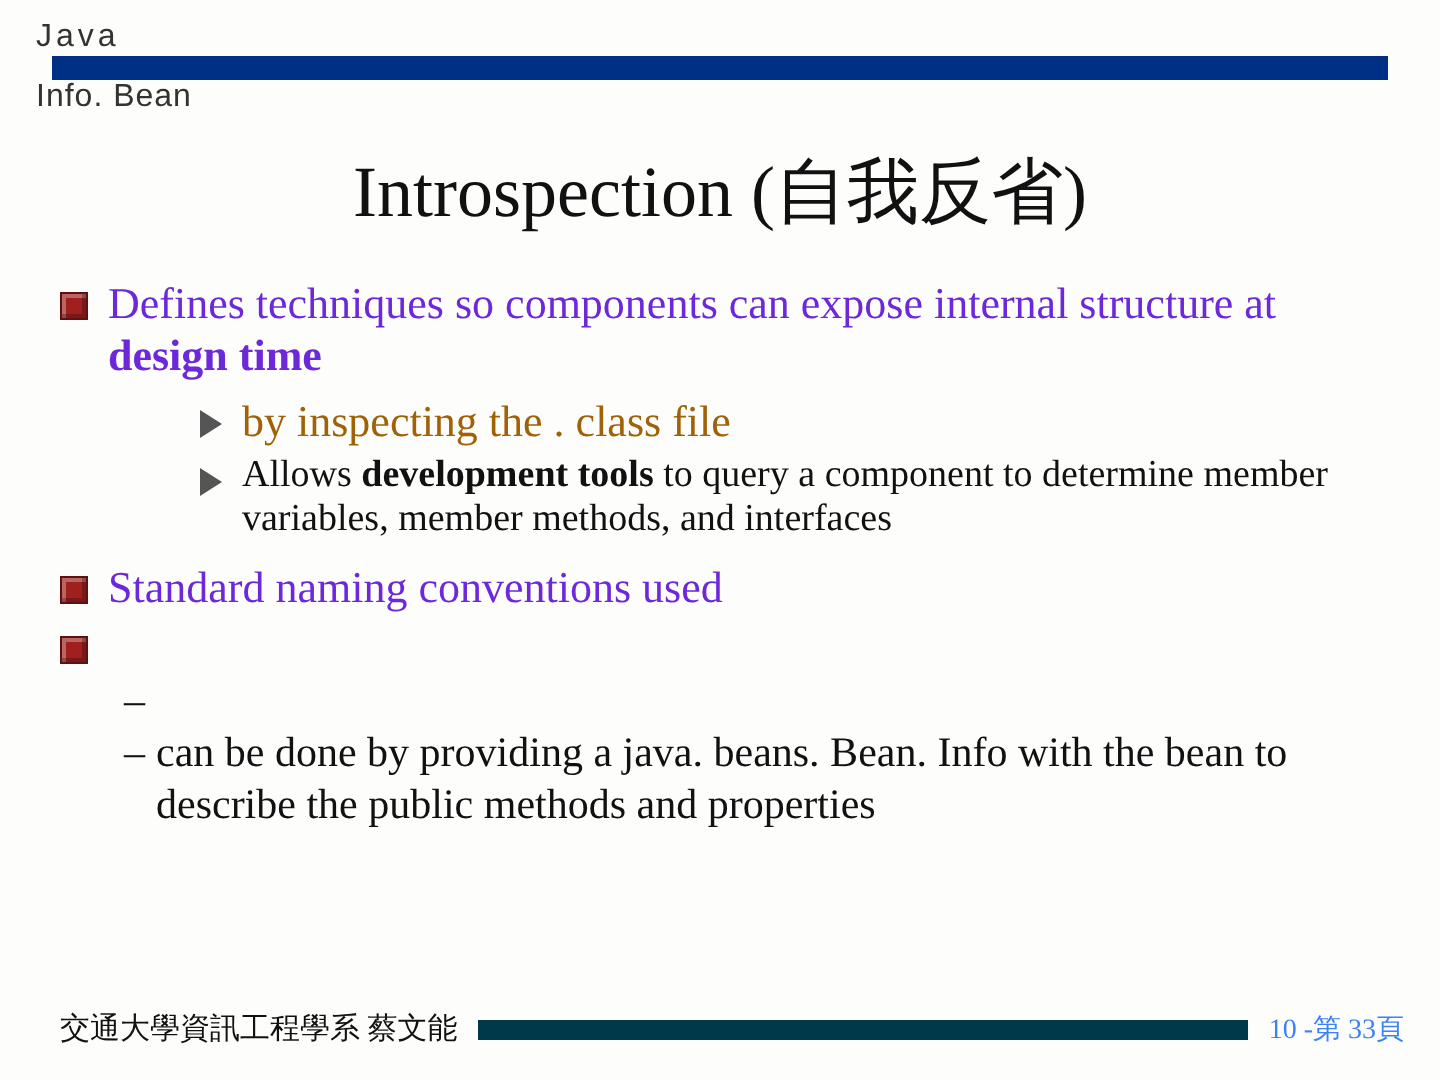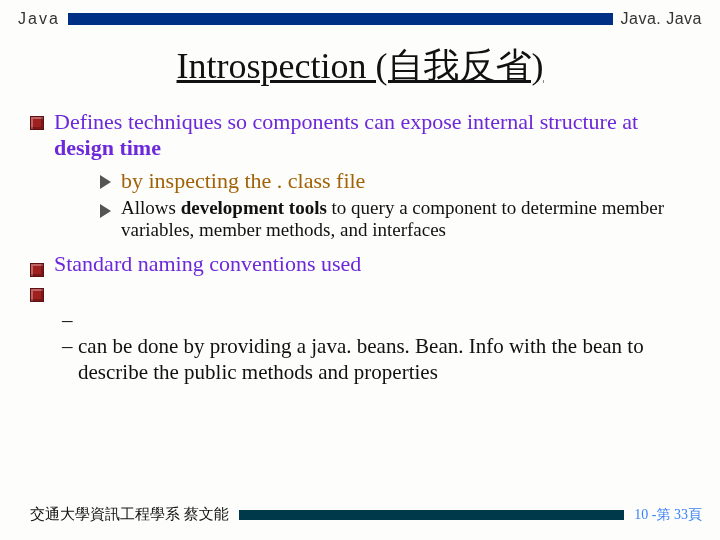--- a/index.html
+++ b/index.html
@@ -7,24 +7,24 @@
     padding: 0;
     width: 720px;
     height: 540px;
     font-family: "Times New Roman", serif;
     background: #fdfdfc;
     position: relative;
     overflow: hidden;
   }
   .header {
     display: flex;
-    align-items: center;
     padding: 10px 18px 0 18px;
     font-family: "Arial", sans-serif;
     letter-spacing: 2px;
+    flex-direction: column;
   }
   .header-left {
     font-size: 16px;
     color: #333;
     flex: 0 0 auto;
   }
   .header-bar {
     flex: 1 1 auto;
     height: 12px;
     background: #002f86;
@@ -34,21 +34,20 @@
     font-size: 16px;
     color: #333;
     flex: 0 0 auto;
     letter-spacing: 0.5px;
   }
   .title {
     text-align: center;
     font-size: 36px;
     margin: 14px 0 18px 0;
     color: #111;
-    text-decoration: underline;
   }
   .content {
     padding: 0 30px;
   }
   .bullet-item {
     display: flex;
     align-items: flex-start;
     margin: 4px 0;
   }
   .sq-bullet {
@@ -133,21 +132,21 @@
     color: #3b82f6;
     flex: 0 0 auto;
   }
 </style>
 </head>
 <body>
 
 <div class="header">
   <span class="header-left">Java</span>
   <div class="header-bar"></div>
-  <span class="header-right">Java. Java</span>
+  <span class="header-right">Info. Bean</span>
 </div>
 
 <div class="title">Introspection (自我反省)</div>
 
 <div class="content">
 
   <div class="bullet-item">
     <div class="sq-bullet"></div>
     <div class="lvl1">
       <span>Defines techniques so components can expose internal structure at </span><b>design time</b>
@@ -160,21 +159,21 @@
       <div class="lvl2">by inspecting the . class file</div>
     </div>
     <div class="bullet-item" style="margin-top:4px;">
       <div class="arrow-bullet"></div>
       <div class="lvl2-small">
         <span>Allows </span><b>development tools</b><span> to query a component to determine member variables, member methods, and interfaces</span>
       </div>
     </div>
   </div>
 
-  <div class="bullet-item" style="margin-top:10px;align-items:flex-end;">
+  <div class="bullet-item" style="margin-top:10px;">
     <div class="sq-bullet"></div>
     <div class="lvl1">Standard naming conventions used</div>
   </div>
 
   <div class="bullet-item">
     <div class="sq-bullet"></div>
   </div>
 
   <div class="dash-list">
     <div class="dash-item">

